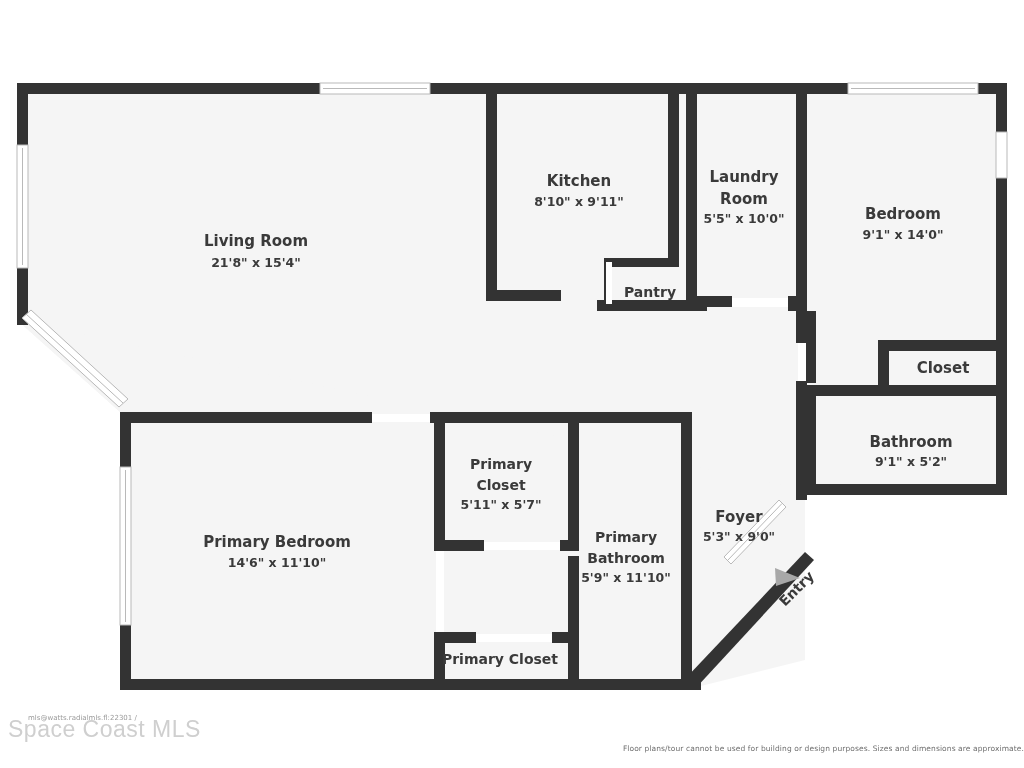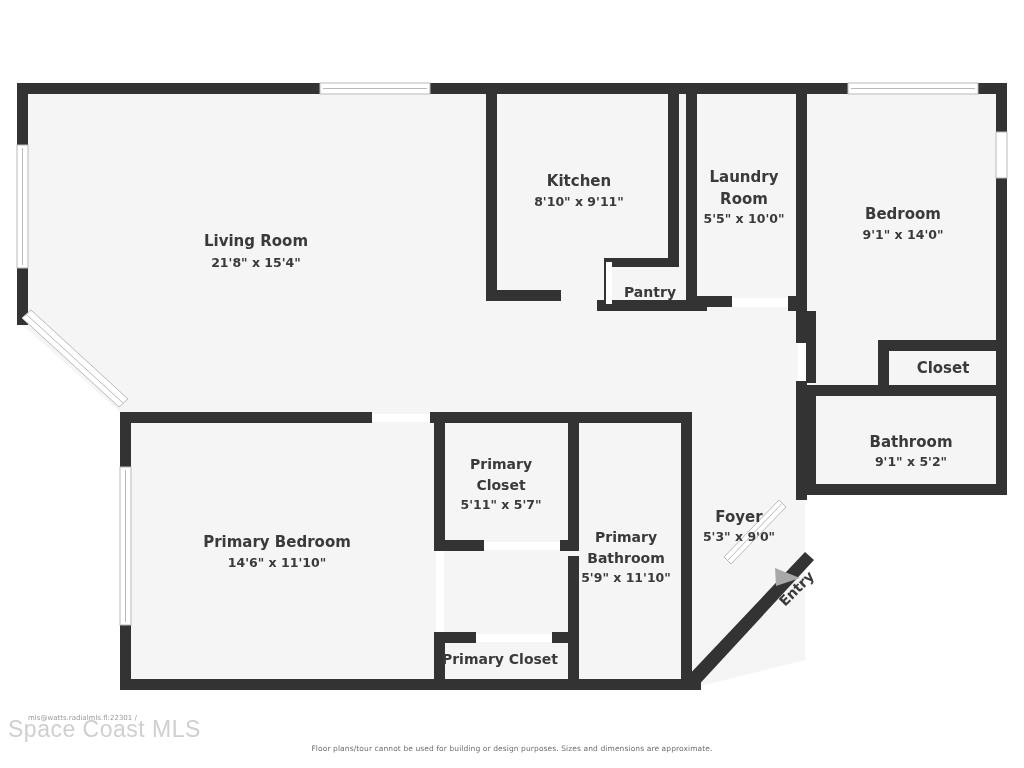--- a/index.html
+++ b/index.html
@@ -45,21 +45,21 @@
     font-size: 14px;
     fill: #3a3a3a;
     text-anchor: middle;
   }
   .entry-arrow { fill: #a8a8a8; }
   .disclaimer {
     position: absolute;
     left: 0;
     right: 0;
     top: 744px;
-    text-align: center;
+    text-align: right;
     font-family: "DejaVu Sans", "Liberation Sans", sans-serif;
     font-size: 7.5px;
     color: #6e6e6e;
     letter-spacing: 0.1px;
   }
   .watermark {
     position: absolute;
     left: 8px;
     top: 716px;
     font-family: Liberation Sans, sans-serif;

